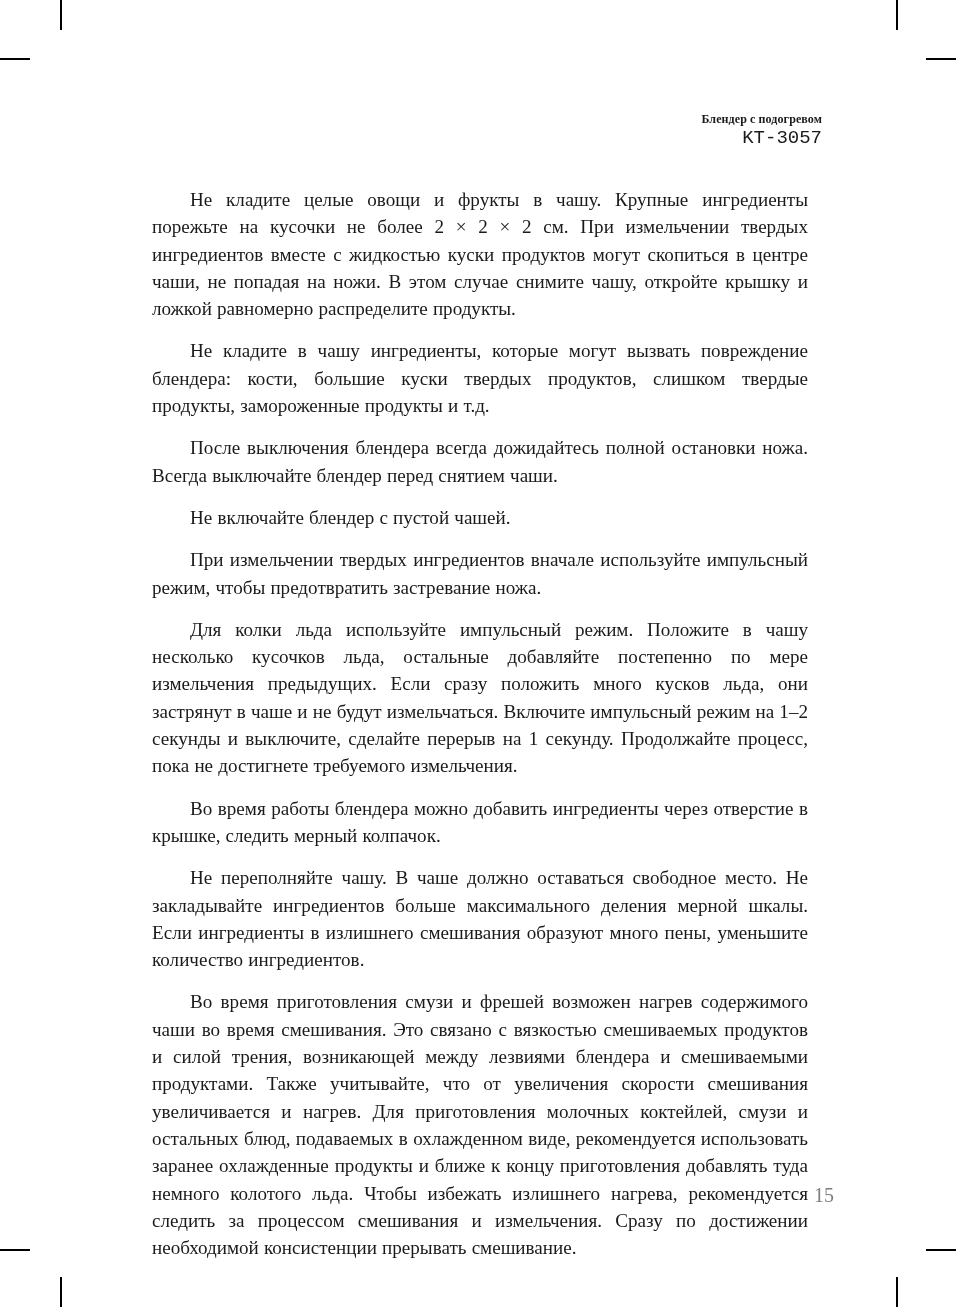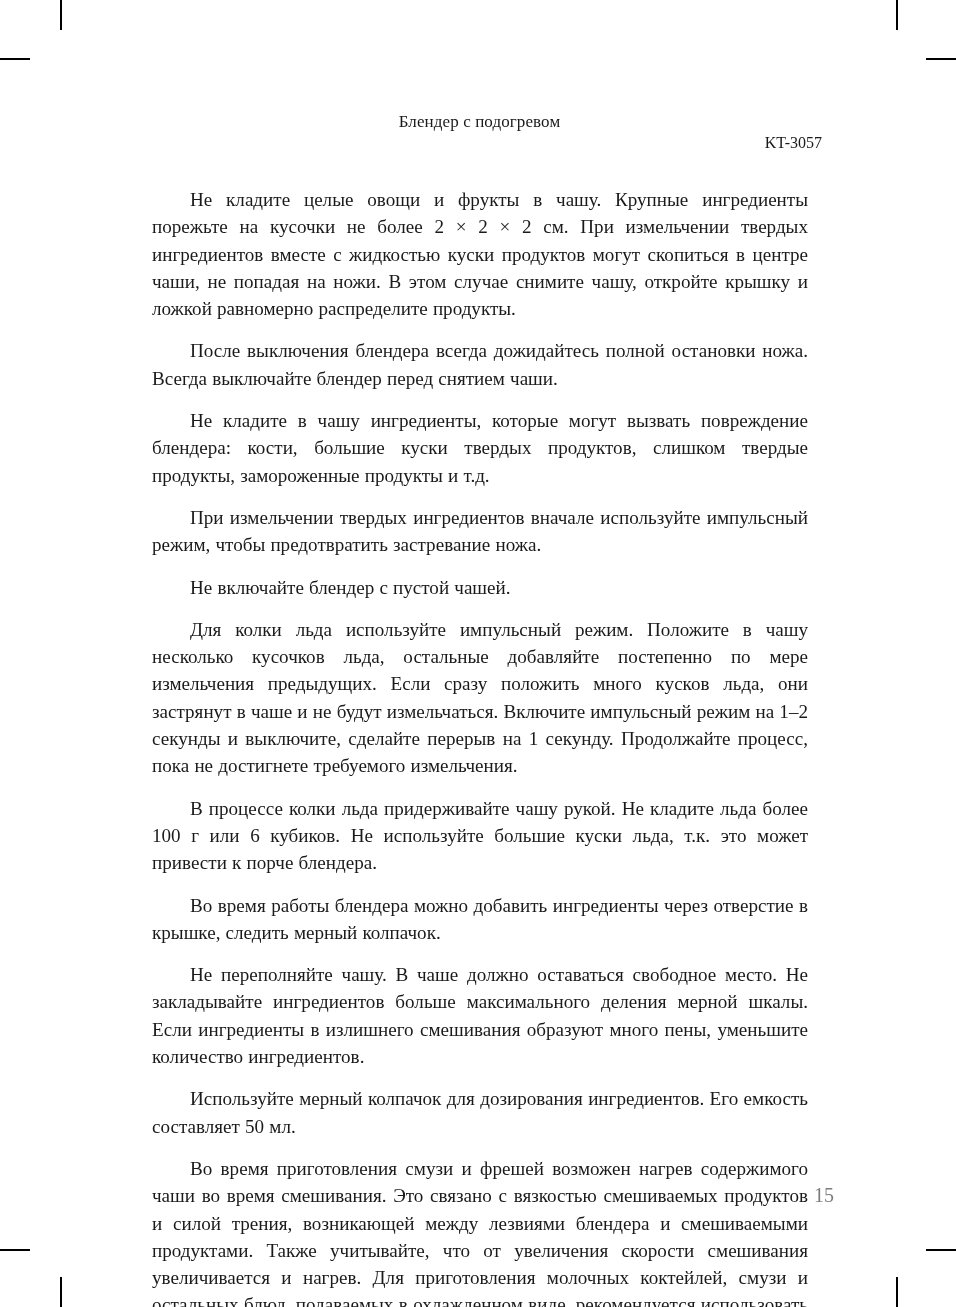--- a/index.html
+++ b/index.html
@@ -37,30 +37,30 @@
   
   .header {
     position: absolute;
     left: 137px;
     top: 112px;
     width: 685px;
     text-align: right;
     line-height: 1.22;
   }
   .header-title {
-    font-weight: normal;
-    font-size: 17px;
+    font-weight: bold;
+    font-size: 12px;
     letter-spacing: 0.1px;
     display: block;
-    text-align: center;
   }
   .header-model {
     font-weight: normal;
-    font-size: 16px;
+    font-size: 19px;
     display: block;
+    font-family: Liberation Mono, monospace;
   }
 
   
   .body-col {
     position: absolute;
     left: 137px;
     top: 171px;
     width: 686px;
   }
   .body-col p {
@@ -99,28 +99,26 @@
   <div class="crop v crop-br-v"></div>
   <div class="crop h crop-br-h"></div>
 
   <div class="header">
     <span class="header-title">Блендер с подогревом</span>
     <span class="header-model">KT-3057</span>
   </div>
 
   <div class="body-col">
     <p>Не кладите целые овощи и фрукты в чашу. Крупные ингредиенты порежьте на кусочки не более 2 × 2 × 2 см. При измельчении твердых ингредиентов вместе с жидкостью куски продуктов могут скопиться в центре чаши, не попадая на ножи. В этом случае снимите чашу, откройте крышку и ложкой равномерно распределите продукты.</p>
+    <p>Не кладите в чашу ингредиенты, которые могут вызвать повреждение блендера: кости, большие куски твердых продуктов, слишком твердые продукты, замороженные продукты и т.д.</p>
     <p>После выключения блендера всегда дожидайтесь полной остановки ножа. Всегда выключайте блендер перед снятием чаши.</p>
-    <p>Не кладите в чашу ингредиенты, которые могут вызвать повреждение блендера: кости, большие куски твердых продуктов, слишком твердые продукты, замороженные продукты и т.д.</p>
+    <p>Не включайте блендер с пустой чашей.</p>
     <p>При измельчении твердых ингредиентов вначале используйте импульсный режим, чтобы предотвратить застревание ножа.</p>
-    <p>Не включайте блендер с пустой чашей.</p>
     <p>Для колки льда используйте импульсный режим. Положите в чашу несколько кусочков льда, остальные добавляйте постепенно по мере измельчения предыдущих. Если сразу положить много кусков льда, они застрянут в чаше и не будут измельчаться. Включите импульсный режим на 1–2 секунды и выключите, сделайте перерыв на 1 секунду. Продолжайте процесс, пока не достигнете требуемого измельчения.</p>
-    <p>В процессе колки льда придерживайте чашу рукой. Не кладите льда более 100 г или 6 кубиков. Не используйте большие куски льда, т.к. это может привести к порче блендера.</p>
     <p>Во время работы блендера можно добавить ингредиенты через отверстие в крышке, следить мерный колпачок.</p>
     <p>Не переполняйте чашу. В чаше должно оставаться свободное место. Не закладывайте ингредиентов больше максимального деления мерной шкалы. Если ингредиенты в излишнего смешивания образуют много пены, уменьшите количество ингредиентов.</p>
-    <p>Используйте мерный колпачок для дозирования ингредиентов. Его емкость составляет 50 мл.</p>
     <p>Во время приготовления смузи и фрешей возможен нагрев содержимого чаши во время смешивания. Это связано с вязкостью смешиваемых продуктов и силой трения, возникающей между лезвиями блендера и смешиваемыми продуктами. Также учитывайте, что от увеличения скорости смешивания увеличивается и нагрев. Для приготовления молочных коктейлей, смузи и остальных блюд, подаваемых в охлажденном виде, рекомендуется использовать заранее охлажденные продукты и ближе к концу приготовления добавлять туда немного колотого льда. Чтобы избежать излишнего нагрева, рекомендуется следить за процессом смешивания и измельчения. Сразу по достижении необходимой консистенции прерывать смешивание.</p>
 
   </div>
 
   <div class="folio">15</div>
 
 </div>
 
 </body></html>

